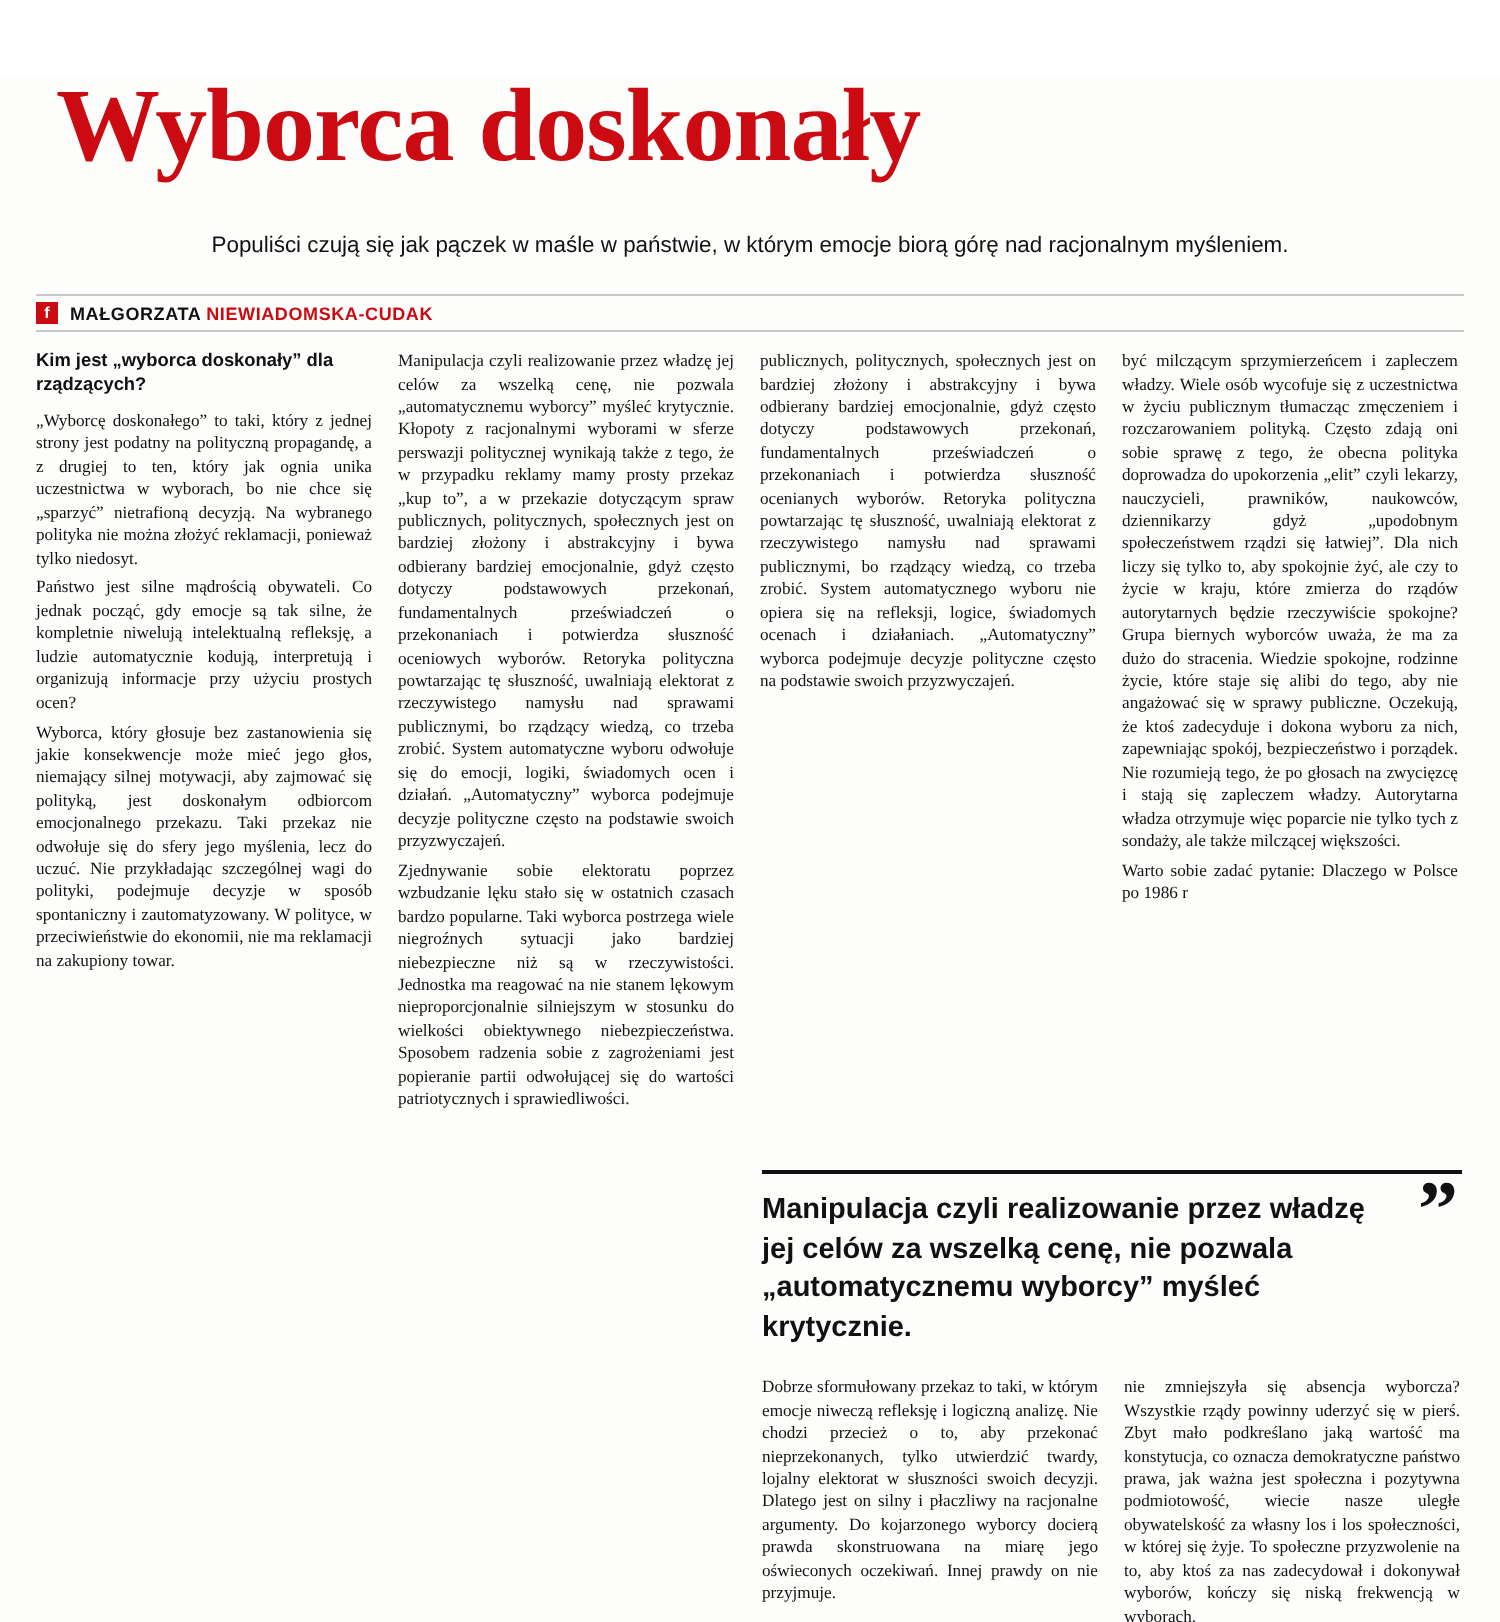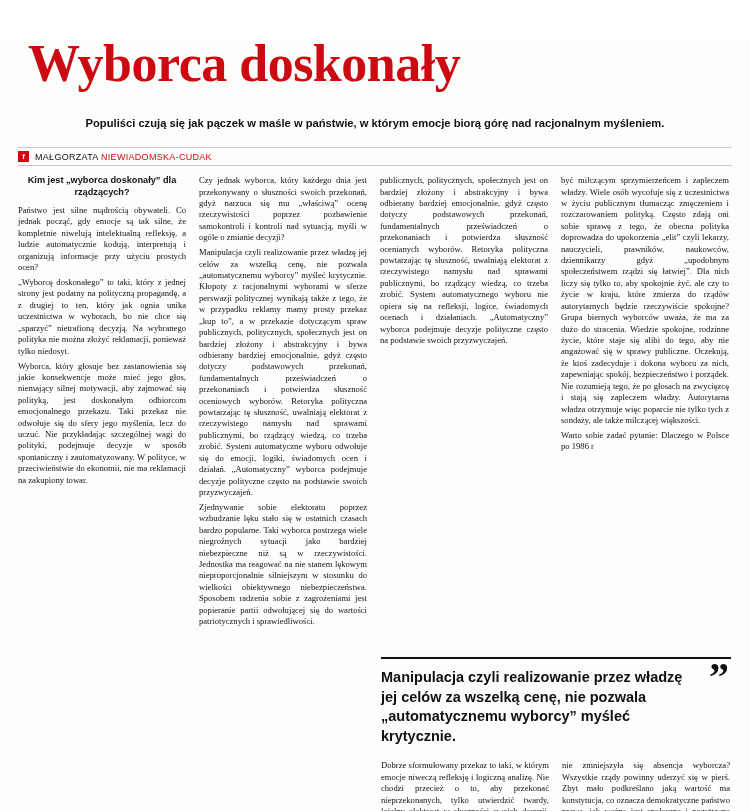--- a/index.html
+++ b/index.html
@@ -29,21 +29,21 @@
     font-size: 52px;
     line-height: 1;
     color: #cc0a11;
     letter-spacing: -0.5px;
     margin: 38px 0 0 0;
     padding: 0 10px;
   }
   .deck {
     text-align: center;
     font-family: "Liberation Sans", sans-serif;
-    font-weight: bold;
+    font-weight: normal;
     font-size: 11.2px;
     line-height: 1.35;
     color: #111;
     margin: 26px 34px 0 34px;
   }
   .byline-bar {
     margin-top: 16px;
     border-top: 1px solid #c8c8c8;
     border-bottom: 1px solid #c8c8c8;
     padding: 3px 0 3px 0;
@@ -59,21 +59,21 @@
     color: #fff;
     font-family: "Liberation Sans", sans-serif;
     font-size: 8px;
     line-height: 11px;
     text-align: center;
     font-weight: bold;
   }
   .byline-name {
     font-family: "Liberation Sans", sans-serif;
     font-size: 9px;
-    font-weight: normal;
+    font-weight: bold;
     letter-spacing: 0.3px;
     color: #111;
     text-transform: uppercase;
   }
   .byline-name .surname {
     color: #cc0a11;
   }
 
   .columns {
     display: flex;
@@ -92,21 +92,21 @@
     margin: 0 0 3.5px 0;
     hyphens: auto;
   }
   .kicker {
     font-family: "Liberation Sans", sans-serif;
     font-weight: bold;
     font-size: 9.2px;
     line-height: 1.3;
     margin: 0 0 6px 0;
     color: #111;
-    text-align: center;
+    text-align: left;
   }
   .q {
     font-style: normal;
   }
 
   
   .pullquote {
     margin-top: 14px;
     border-top: 2px solid #111;
     padding-top: 9px;
@@ -156,27 +156,26 @@
 
   <div class="byline-bar">
     <span class="byline-mark">f</span>
     <span class="byline-name"><span>MAŁGORZATA </span><span class="surname">NIEWIADOMSKA-CUDAK</span></span>
   </div>
 
   <div class="columns">
 
     <div class="col">
       <div class="kicker">Kim jest „wyborca doskonały” dla rządzących?</div>
+      <p>„Wyborcę doskonałego” to taki, który z jednej strony jest podatny na polityczną propagandę, a z drugiej to ten, który jak ognia unika uczestnictwa w wyborach, bo nie chce się „sparzyć” nietrafioną decyzją. Na wybranego polityka nie można złożyć reklamacji, ponieważ tylko niedosyt.</p>
       <p>Państwo jest silne mądrością obywateli. Co jednak począć, gdy emocje są tak silne, że kompletnie niwelują intelektualną refleksję, a ludzie automatycznie kodują, interpretują i organizują informacje przy użyciu prostych ocen?</p>
-      <p>„Wyborcę doskonałego” to taki, który z jednej strony jest podatny na polityczną propagandę, a z drugiej to ten, który jak ognia unika uczestnictwa w wyborach, bo nie chce się „sparzyć” nietrafioną decyzją. Na wybranego polityka nie można złożyć reklamacji, ponieważ tylko niedosyt.</p>
       <p>Wyborca, który głosuje bez zastanowienia się jakie konsekwencje może mieć jego głos, niemający silnej motywacji, aby zajmować się polityką, jest doskonałym odbiorcom emocjonalnego przekazu. Taki przekaz nie odwołuje się do sfery jego myślenia, lecz do uczuć. Nie przykładając szczególnej wagi do polityki, podejmuje decyzje w sposób spontaniczny i zautomatyzowany. W polityce, w przeciwieństwie do ekonomii, nie ma reklamacji na zakupiony towar.</p>
     </div>
 
     <div class="col">
-      <p class="q">Czy jednak wyborca, który każdego dnia jest przekonywany o słuszności swoich przekonań, gdyż narzuca się mu „właściwą” ocenę rzeczywistości poprzez pozbawienie samokontroli i kontroli nad sytuacją, myśli w ogóle o zmianie decyzji?</p>
       <p>Manipulacja czyli realizowanie przez władzę jej celów za wszelką cenę, nie pozwala „automatycznemu wyborcy” myśleć krytycznie. Kłopoty z racjonalnymi wyborami w sferze perswazji politycznej wynikają także z tego, że w przypadku reklamy mamy prosty przekaz „kup to”, a w przekazie dotyczącym spraw publicznych, politycznych, społecznych jest on bardziej złożony i abstrakcyjny i bywa odbierany bardziej emocjonalnie, gdyż często dotyczy podstawowych przekonań, fundamentalnych przeświadczeń o przekonaniach i potwierdza słuszność oceniowych wyborów. Retoryka polityczna powtarzając tę słuszność, uwalniają elektorat z rzeczywistego namysłu nad sprawami publicznymi, bo rządzący wiedzą, co trzeba zrobić. System automatyczne wyboru odwołuje się do emocji, logiki, świadomych ocen i działań. „Automatyczny” wyborca podejmuje decyzje polityczne często na podstawie swoich przyzwyczajeń.</p>
       <p>Zjednywanie sobie elektoratu poprzez wzbudzanie lęku stało się w ostatnich czasach bardzo popularne. Taki wyborca postrzega wiele niegroźnych sytuacji jako bardziej niebezpieczne niż są w rzeczywistości. Jednostka ma reagować na nie stanem lękowym nieproporcjonalnie silniejszym w stosunku do wielkości obiektywnego niebezpieczeństwa. Sposobem radzenia sobie z zagrożeniami jest popieranie partii odwołującej się do wartości patriotycznych i sprawiedliwości.</p>
     </div>
 
     <div class="col">
       <p>publicznych, politycznych, społecznych jest on bardziej złożony i abstrakcyjny i bywa odbierany bardziej emocjonalnie, gdyż często dotyczy podstawowych przekonań, fundamentalnych przeświadczeń o przekonaniach i potwierdza słuszność ocenianych wyborów. Retoryka polityczna powtarzając tę słuszność, uwalniają elektorat z rzeczywistego namysłu nad sprawami publicznymi, bo rządzący wiedzą, co trzeba zrobić. System automatycznego wyboru nie opiera się na refleksji, logice, świadomych ocenach i działaniach. „Automatyczny” wyborca podejmuje decyzje polityczne często na podstawie swoich przyzwyczajeń.</p>
     </div>
 
     <div class="col">
       <p>być milczącym sprzymierzeńcem i zapleczem władzy. Wiele osób wycofuje się z uczestnictwa w życiu publicznym tłumacząc zmęczeniem i rozczarowaniem polityką. Często zdają oni sobie sprawę z tego, że obecna polityka doprowadza do upokorzenia „elit” czyli lekarzy, nauczycieli, prawników, naukowców, dziennikarzy gdyż „upodobnym społeczeństwem rządzi się łatwiej”. Dla nich liczy się tylko to, aby spokojnie żyć, ale czy to życie w kraju, które zmierza do rządów autorytarnych będzie rzeczywiście spokojne? Grupa biernych wyborców uważa, że ma za dużo do stracenia. Wiedzie spokojne, rodzinne życie, które staje się alibi do tego, aby nie angażować się w sprawy publiczne. Oczekują, że ktoś zadecyduje i dokona wyboru za nich, zapewniając spokój, bezpieczeństwo i porządek. Nie rozumieją tego, że po głosach na zwycięzcę i stają się zapleczem władzy. Autorytarna władza otrzymuje więc poparcie nie tylko tych z sondaży, ale także milczącej większości.</p>

